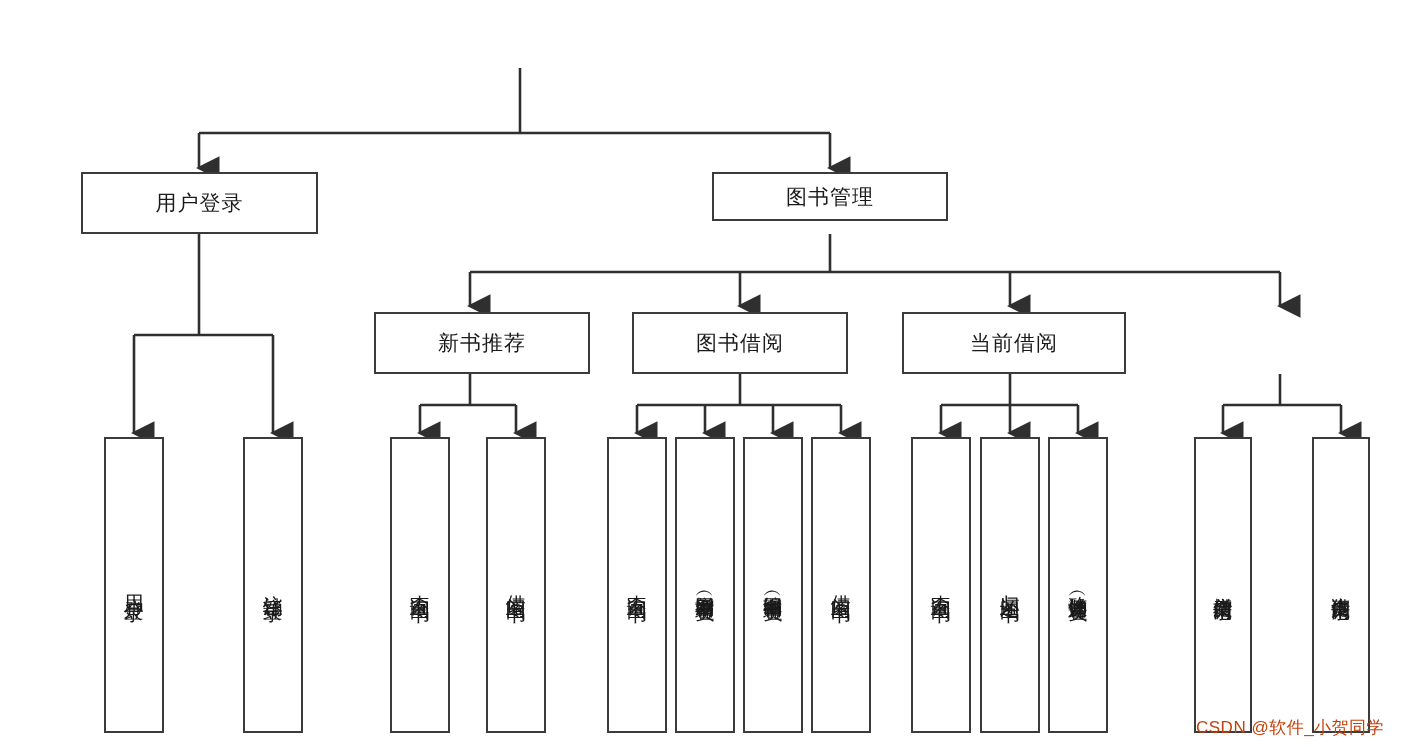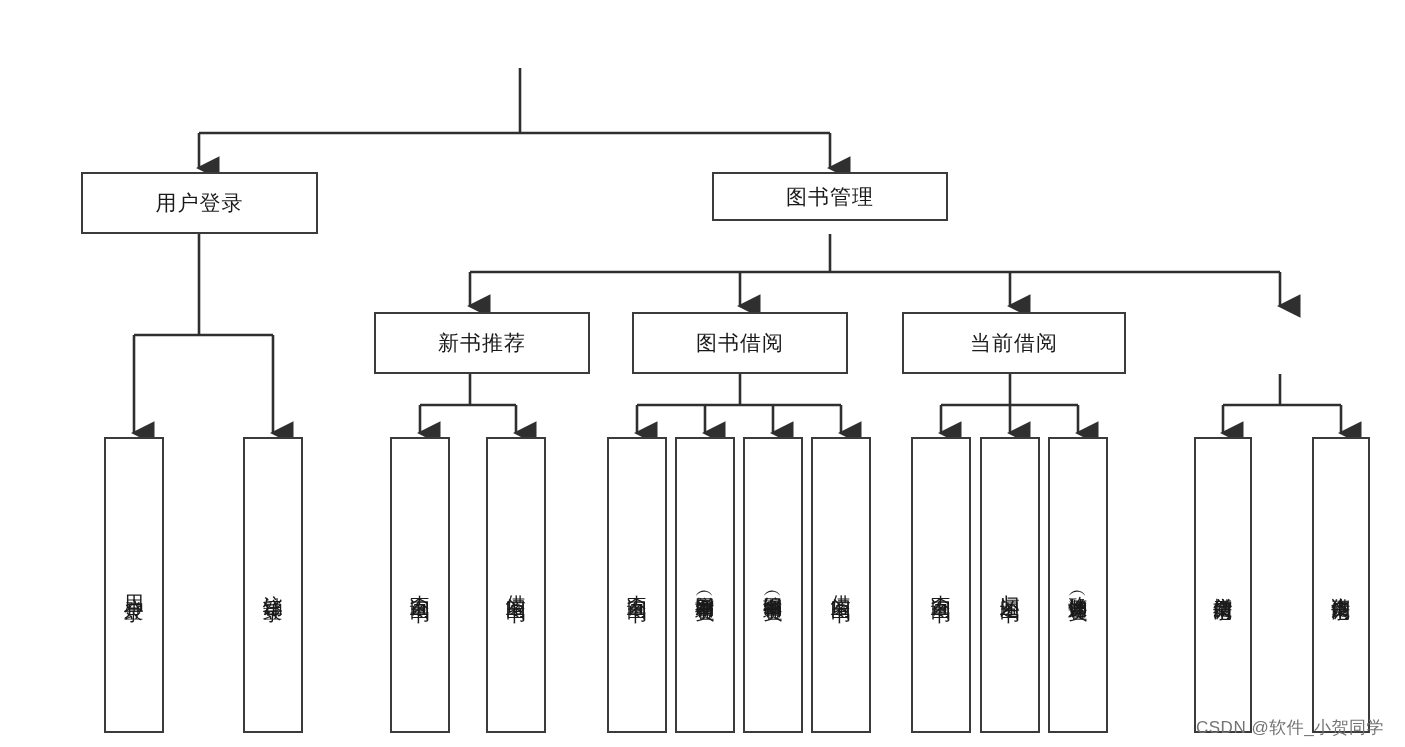--- a/index.html
+++ b/index.html
@@ -53,21 +53,21 @@
     padding: 6px 0;
     white-space: nowrap;
     overflow: hidden;
   }
   .node-v.tight {
     letter-spacing: 1px;
     font-size: 19px;
   }
   .watermark {
     position: absolute;
-    color: #737373;
+    color: #c2410c;
     font-size: 17px;
     letter-spacing: 0.5px;
     white-space: nowrap;
     user-select: none;
   }
 </style>
 </head>
 <body>
 
 <div id="diagram-root">

